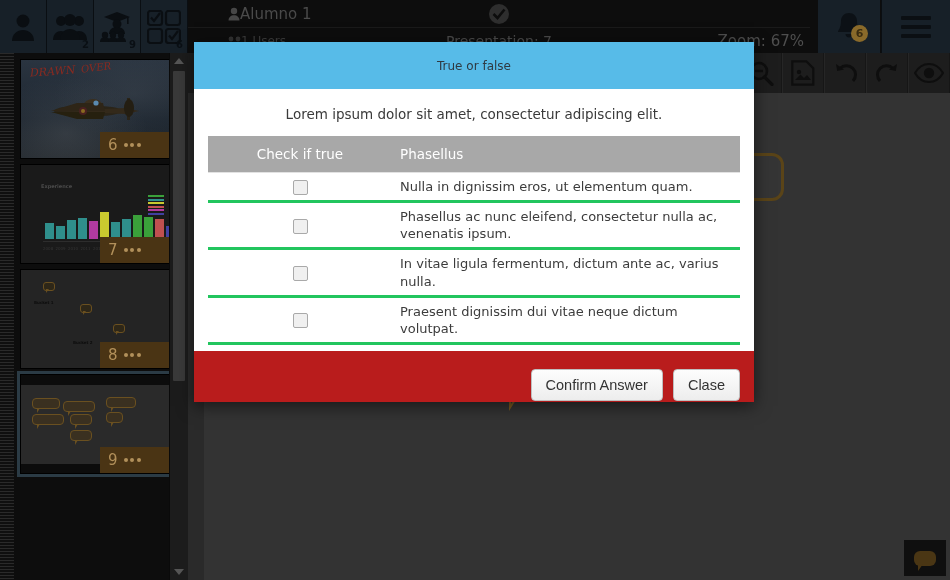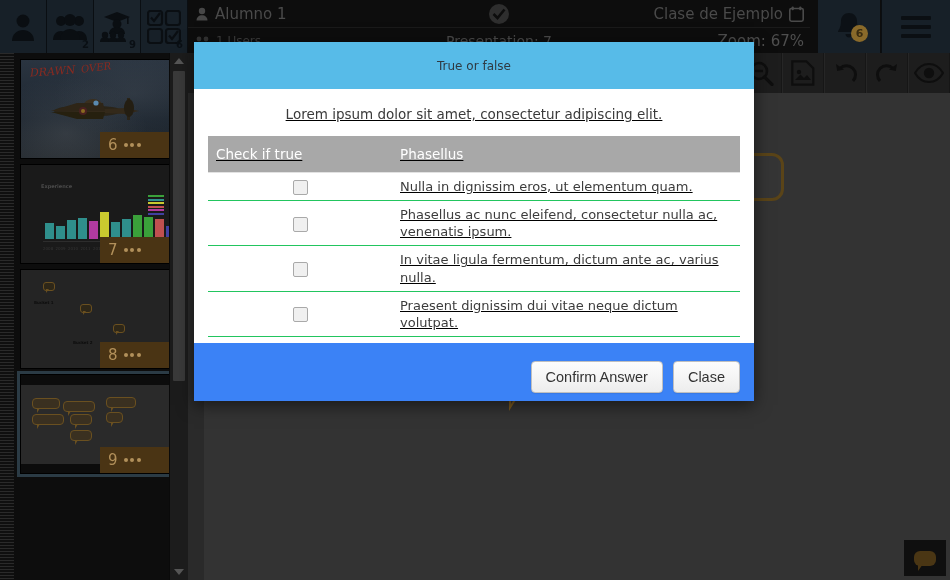--- a/index.html
+++ b/index.html
@@ -16,21 +16,21 @@
   .tb-icons{position:absolute;left:0;top:0;height:53px;display:flex;}
   .tb-ico{width:46px;height:53px;background:#172028;border-right:1px solid #0a0e12;
           position:relative;display:flex;align-items:center;justify-content:center;}
   .tb-ico.alt{background:#1b242c;}
   .tb-ico svg{display:block;}
   .tb-badge{position:absolute;right:4px;bottom:3px;font-size:10px;color:#0a0f14;font-weight:bold;}
 
   .tb-center{position:absolute;left:188px;top:0;right:140px;height:53px;}
   .tb-row{position:relative;height:26px;display:flex;align-items:center;}
   .tb-row.r1{border-bottom:1px solid #1a1a1a;height:27px;}
-  .tb-left{display:flex;align-items:center;gap:7px;padding-left:8px;color:#4a4a4a;font-size:15px;}
+  .tb-left{display:flex;align-items:center;gap:0;padding-left:8px;color:#4a4a4a;font-size:15px;margin-left:32px;}
   .tb-left .sub{font-size:12px;color:#3c3c3c;}
   .tb-mid{position:absolute;left:50%;transform:translateX(-50%);display:flex;align-items:center;
           color:#4a4a4a;font-size:14px;}
   .tb-right{position:absolute;right:6px;display:flex;align-items:center;gap:6px;color:#4a4a4a;font-size:15px;}
   .tb-right .zoom{font-size:15px;color:#4e4e4e;}
 
   .tb-bell{position:absolute;right:70px;top:0;width:62px;height:53px;background:#172028;
            display:flex;align-items:center;justify-content:center;}
   .tb-bell .bdg{position:absolute;right:12px;bottom:11px;width:17px;height:17px;border-radius:50%;
         background:#8a6a2a;color:#3a2c10;font-size:11px;font-weight:bold;display:flex;
@@ -126,34 +126,34 @@
   .cv-chat .b{width:22px;height:15px;border-radius:6px;background:#4a3614;position:relative;}
   .cv-chat .b:after{content:"";position:absolute;left:4px;top:13px;border-left:5px solid #4a3614;
            border-bottom:7px solid transparent;}
 
   
   .overlay{position:absolute;inset:0;z-index:20;}
   .modal{position:absolute;left:194px;top:42px;width:560px;background:#fff;
          box-shadow:0 4px 16px rgba(0,0,0,.55);}
   .m-head{height:47px;background:#57bbe8;display:flex;align-items:center;justify-content:center;}
   .m-title{color:#2f3a42;font-size:12px;}
-  .m-body{padding:17px 14px 6px 14px;text-decoration:underline;}
+  .m-body{padding:17px 14px 6px 14px;}
   .m-intro{text-align:center;color:#3a3a3a;font-size:13.5px;margin:0 0 14px 0;}
   .m-table{width:100%;border-collapse:collapse;font-size:13px;}
   .m-table thead th{background:#a8a8a8;color:#fff;font-weight:normal;font-size:13.5px;
         text-align:left;padding:6px 8px;height:24px;}
-  .m-table thead th.c1{width:168px;text-align:left;}
-  .m-table tbody td{border-bottom:1px solid #22c55e;padding:5px 8px;color:#3c3c3c;
+  .m-table thead th.c1{width:168px;text-align:center;}
+  .m-table tbody td{border-bottom:3px solid #22c55e;padding:5px 8px;color:#3c3c3c;
         vertical-align:middle;line-height:1.32;}
   .m-table tbody tr:first-child td{border-top:1px solid #e2e2e2;}
   .m-table tbody td.c1{text-align:center;}
   .cbx{width:13px;height:13px;border:1px solid #a9a9a9;background:#f0f0f0;border-radius:2px;
        display:inline-block;vertical-align:middle;}
-  .m-foot{padding:18px 14px 8px 14px;display:flex;justify-content:flex-end;gap:10px;
-          background:#3b82f6;}
+  .m-foot{padding:18px 14px 1px 14px;display:flex;justify-content:flex-end;gap:10px;
+          background:#b91c1c;}
   .m-btn{font-family:"Liberation Sans",sans-serif;font-size:14.5px;color:#333;
     background:linear-gradient(#fdfdfd,#ededed);border:1px solid #bfbfbf;border-radius:4px;
     padding:7px 14px;box-shadow:0 1px 1px rgba(0,0,0,.07);cursor:pointer;}
 </style>
 </head>
 <body>
 
 <div id="app">
 
   <div class="topbar">
@@ -210,28 +210,20 @@
           <svg width="12" height="14" viewBox="0 0 12 14">
               <circle cx="6" cy="4" r="3.2" fill="#474747"></circle>
               <path d="M0.5 13.5c0-3.2 2.4-5.2 5.5-5.2s5.5 2 5.5 5.2z" fill="#474747"></path>
             </svg>
           <span>Alumno 1</span>
         </div>
         <div class="tb-mid">
           <svg width="22" height="22" viewBox="0 0 22 22">
             <circle cx="11" cy="11" r="10" fill="#2e2e2e"></circle>
             <path d="M5.5 11 L9.5 15 L16.5 6.5" fill="none" stroke="#0d0d0d" stroke-width="2.6"></path>
-          </svg>
-        </div>
-        <div class="tb-right">
-          <span>Clase de Ejemplo</span>
-          <svg width="15" height="16" viewBox="0 0 15 16">
-            <rect x="0.8" y="2.5" width="13.4" height="12.7" rx="1.6" fill="none" stroke="#4a4a4a" stroke-width="1.6"></rect>
-            <rect x="2.6" y="0.6" width="2.2" height="3.6" rx="1" fill="#4a4a4a"></rect>
-            <rect x="10.2" y="0.6" width="2.2" height="3.6" rx="1" fill="#4a4a4a"></rect>
           </svg>
         </div>
       </div>
       <div class="tb-row r2">
         <div class="tb-left">
           <svg width="13" height="10" viewBox="0 0 13 10">
               <circle cx="3" cy="3" r="2.4" fill="#333"></circle>
               <circle cx="10" cy="3" r="2.4" fill="#333"></circle>
               <path d="M0 10c0-2.6 1.4-4 3-4s3 1.4 3 4z" fill="#333"></path>
               <path d="M7 10c0-2.6 1.4-4 3-4s3 1.4 3 4z" fill="#333"></path>

